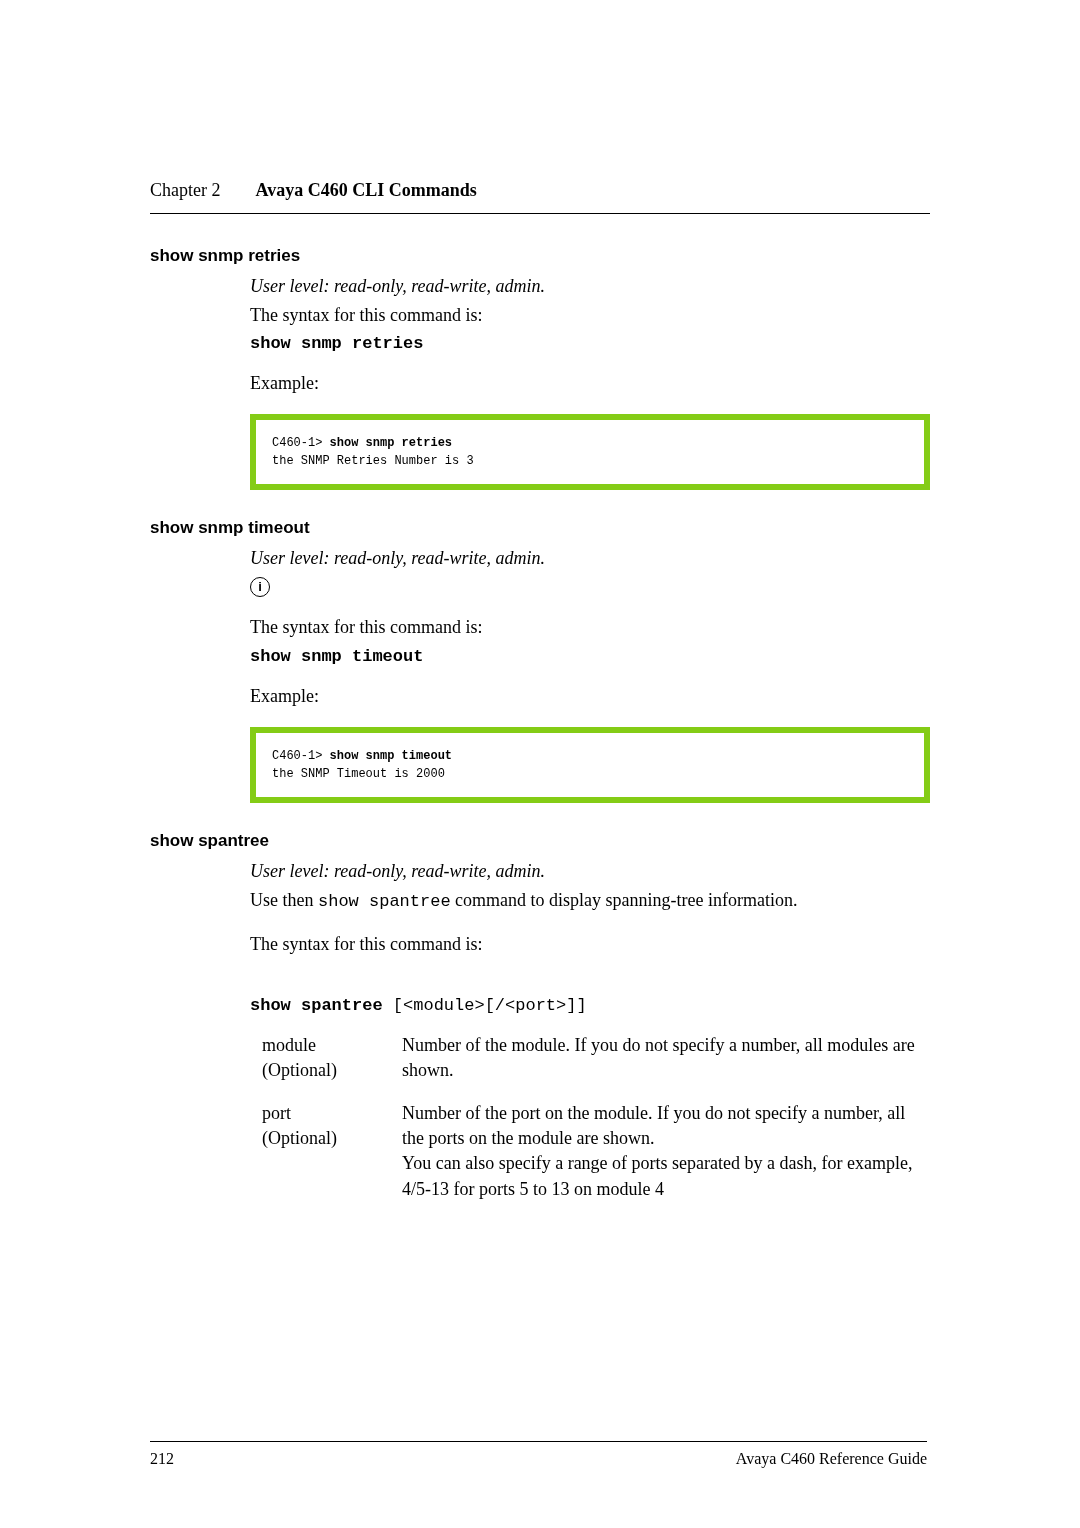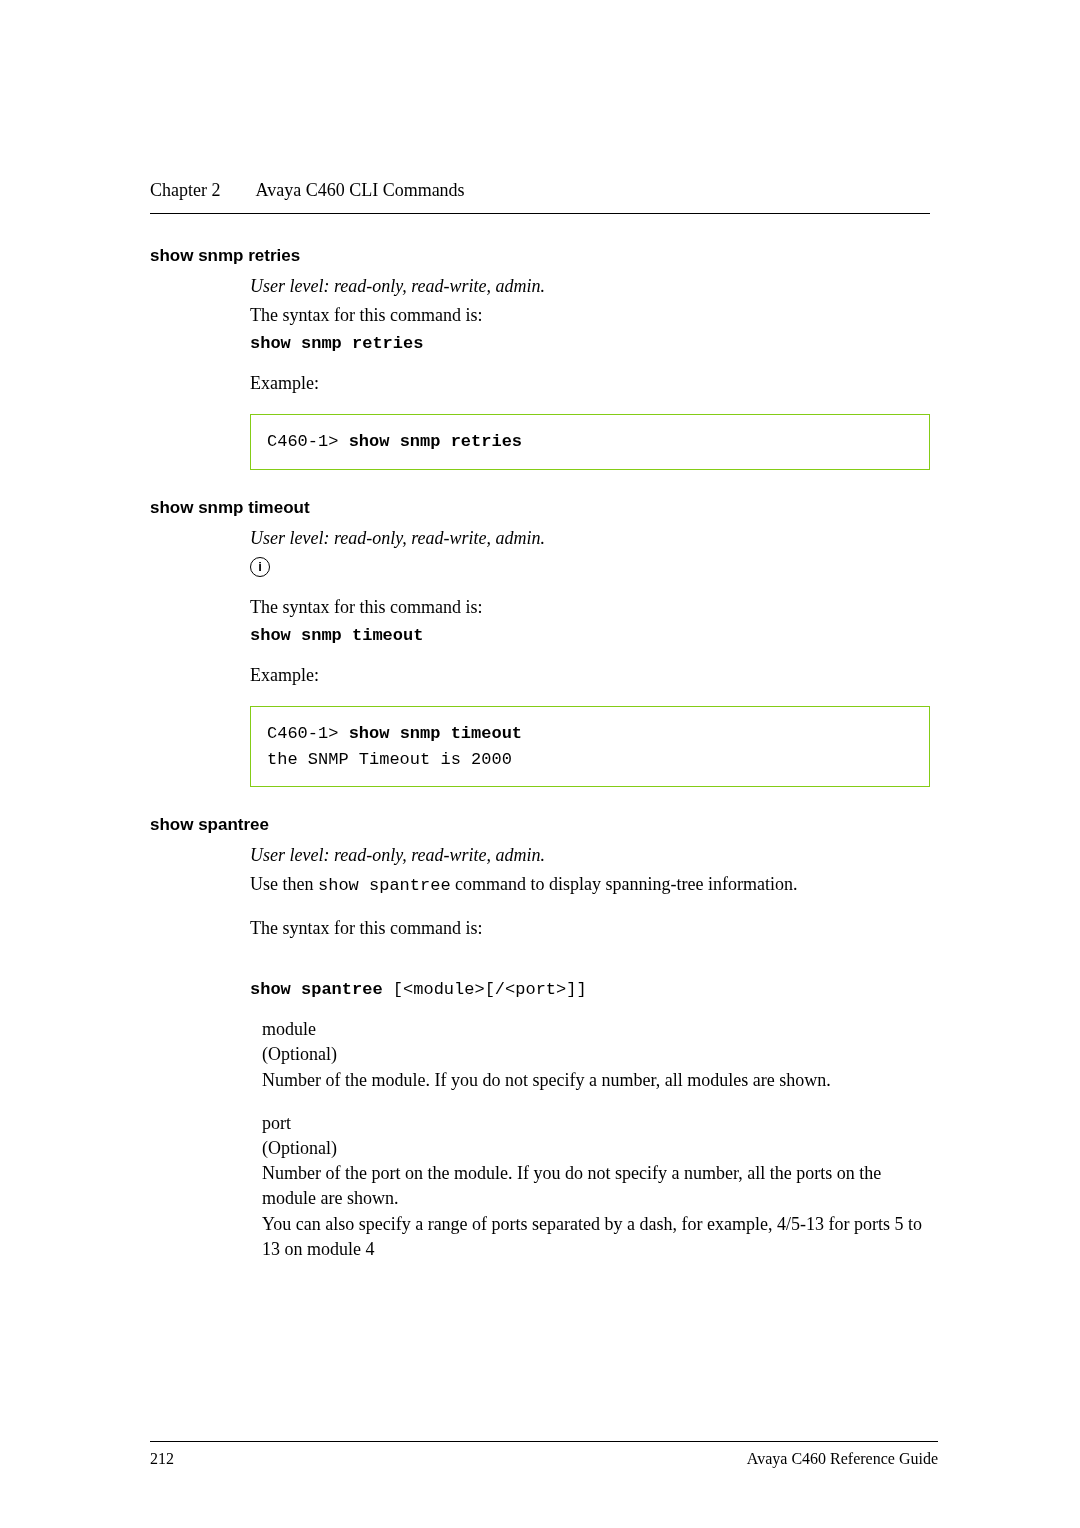--- a/index.html
+++ b/index.html
@@ -20,21 +20,21 @@
       display: flex;
       align-items: baseline;
       gap: 35px;
       font-size: 18px;
       margin-bottom: 12px;
     }
     .chapter-num {
       font-weight: normal;
     }
     .chapter-title {
-      font-weight: normal;
+      font-weight: bold;
       text-align: right;
     }
     hr.header-line {
       border: none;
       border-top: 1.5px solid #000;
       margin-bottom: 32px;
     }
     .section-heading {
       font-family: Arial, Helvetica, sans-serif;
       font-weight: bold;
@@ -58,25 +58,25 @@
     .mono {
       font-family: 'Courier New', Courier, monospace;
       font-size: 17px;
     }
     .mono-bold {
       font-family: 'Courier New', Courier, monospace;
       font-weight: bold;
       font-size: 17px;
     }
     .code-box {
-      border: 1px solid #84cc16;
+      border: 6px solid #84cc16;
       padding: 14px 16px;
       margin-bottom: 10px;
       font-family: 'Courier New', Courier, monospace;
-      font-size: 17px;
+      font-size: 12px;
       line-height: 1.5;
     }
     .code-box .prompt {
       white-space: pre;
     }
     .info-row {
       display: flex;
       align-items: flex-start;
       gap: 10px;
       font-size: 18px;
@@ -97,38 +97,37 @@
       flex-shrink: 0;
       margin-top: 2px;
     }
     .param-table {
       margin-left: 12px;
       margin-top: 12px;
     }
     .param-row {
       display: flex;
       margin-bottom: 18px;
-      flex-direction: column;
     }
     .param-name {
       width: 140px;
       flex-shrink: 0;
       font-size: 18px;
       line-height: 1.4;
     }
     .param-desc {
       font-size: 18px;
       line-height: 1.4;
       flex: 1;
     }
     .footer {
       position: absolute;
       bottom: 60px;
       left: 150px;
-      right: 142px;
+      right: 153px;
     }
     hr.footer-line {
       border: none;
       border-top: 1px solid #000;
       margin-bottom: 8px;
     }
     .footer-row {
       display: flex;
       justify-content: space-between;
       font-size: 16px;
@@ -144,20 +143,21 @@
 <hr class="header-line">
 
 <div class="section-heading">show snmp retries</div>
 <div class="body-block">
   <div class="italic-line">User level: read-only, read-write, admin.</div>
   <div class="para" style="margin-bottom:6px;">The syntax for this command is:</div>
   <div class="mono-bold" style="margin-bottom:18px;">show snmp retries</div>
   <div class="para">Example:</div>
   <div class="code-box">
     <div class="prompt"><span>C460-1&gt; </span><b>show snmp retries</b></div>
+    <div>the SNMP Retries Number is 3</div>
   </div>
 </div>
 
 <div class="section-heading">show snmp timeout</div>
 <div class="body-block">
   <div class="italic-line">User level: read-only, read-write, admin.</div>
   <div class="info-row">
     <span class="info-icon">i</span>
   </div>
   <div class="para" style="margin-bottom:6px;">The syntax for this command is:</div>

